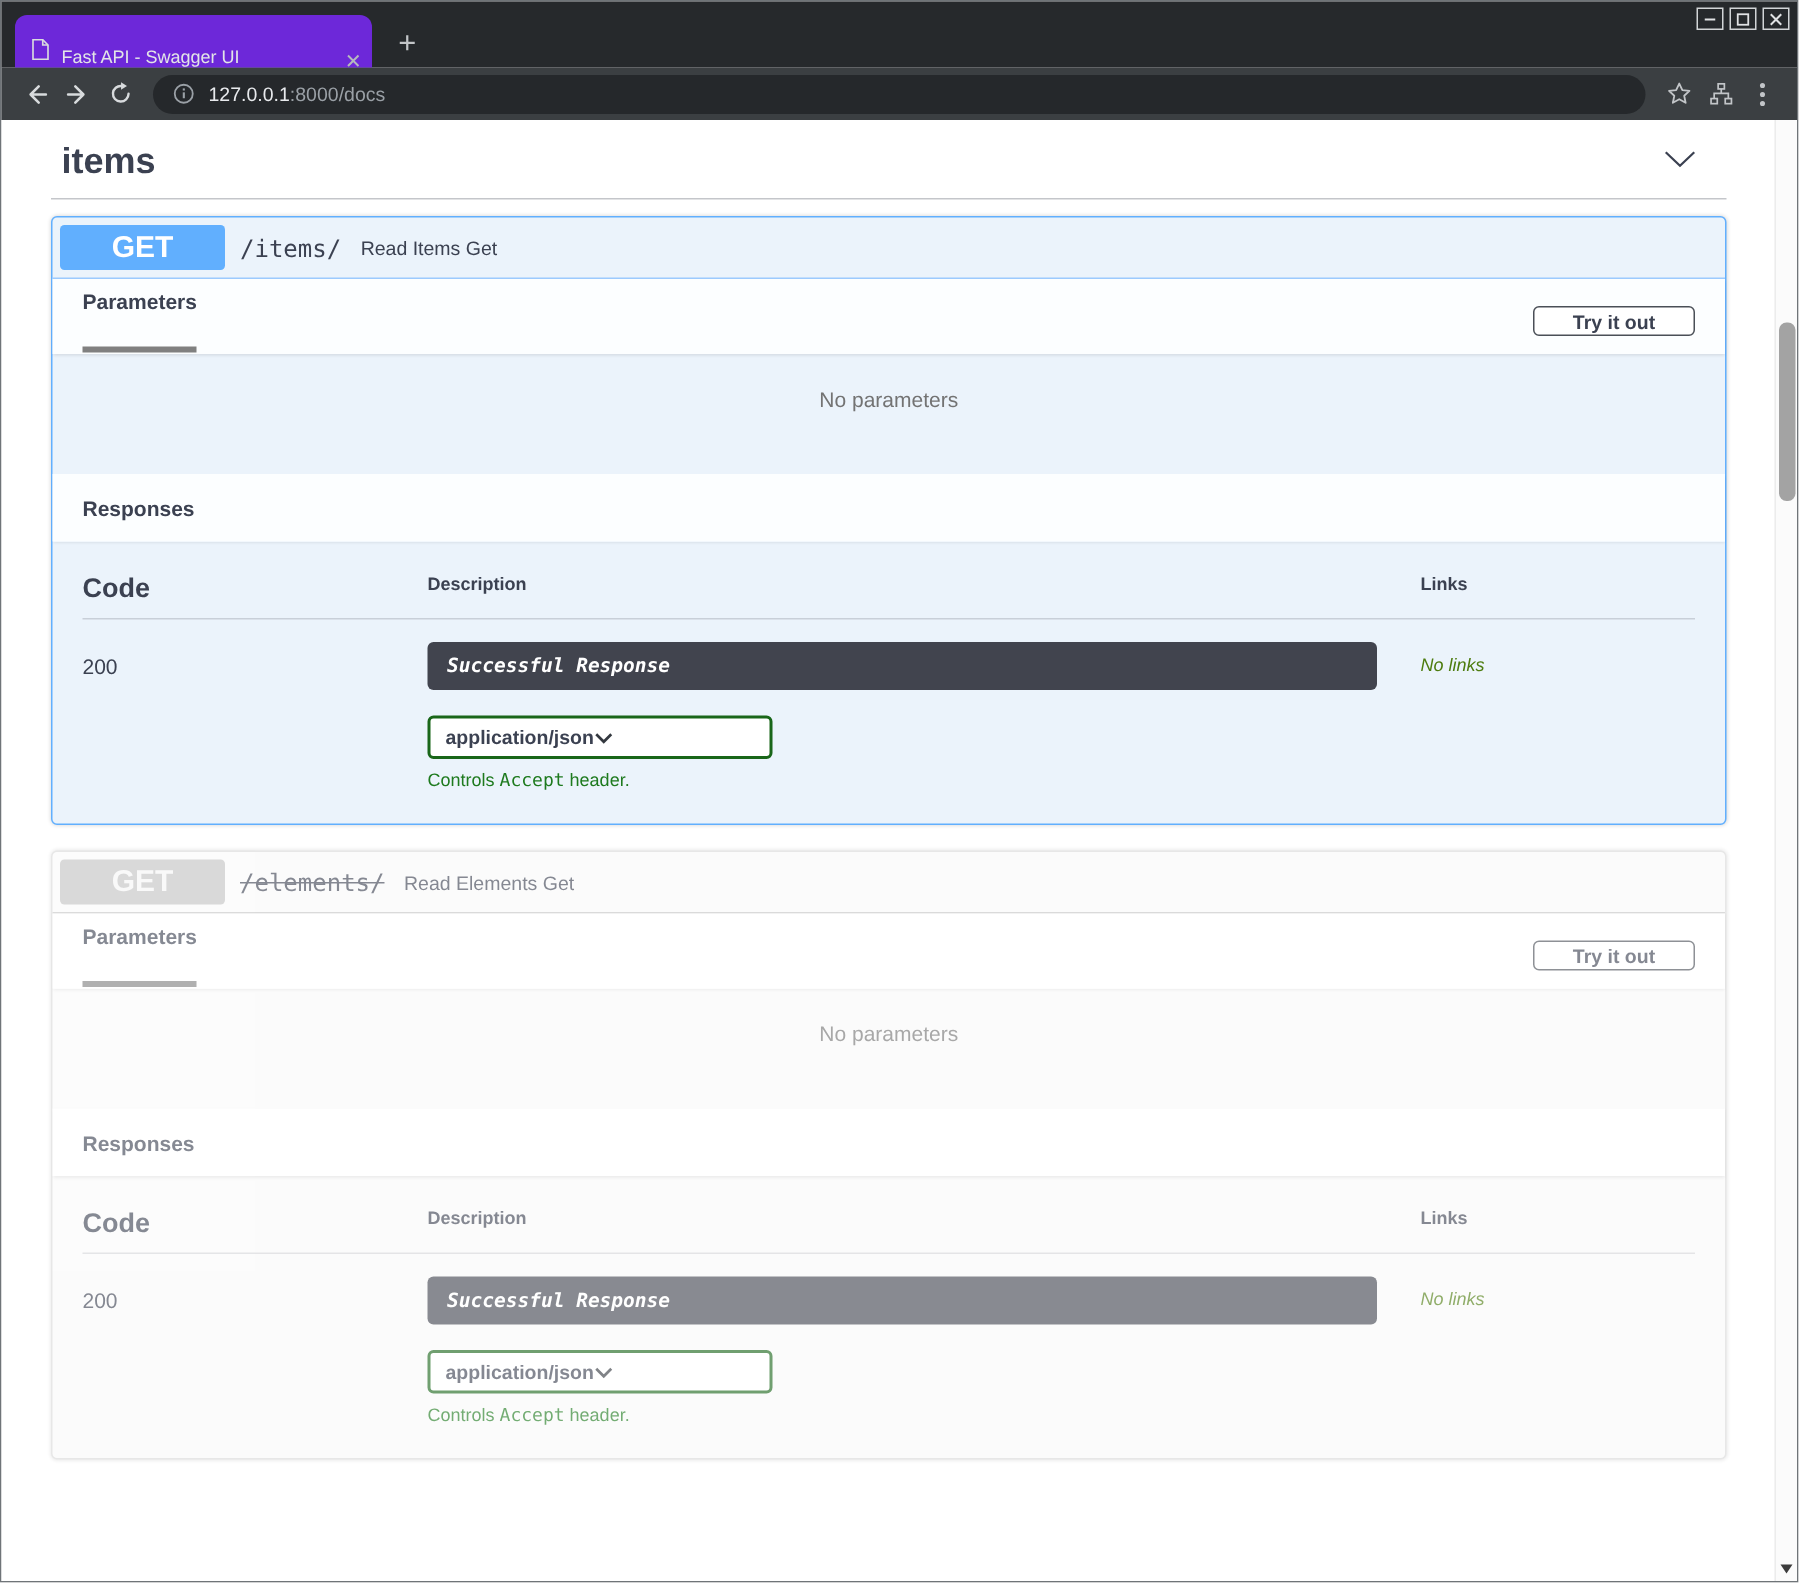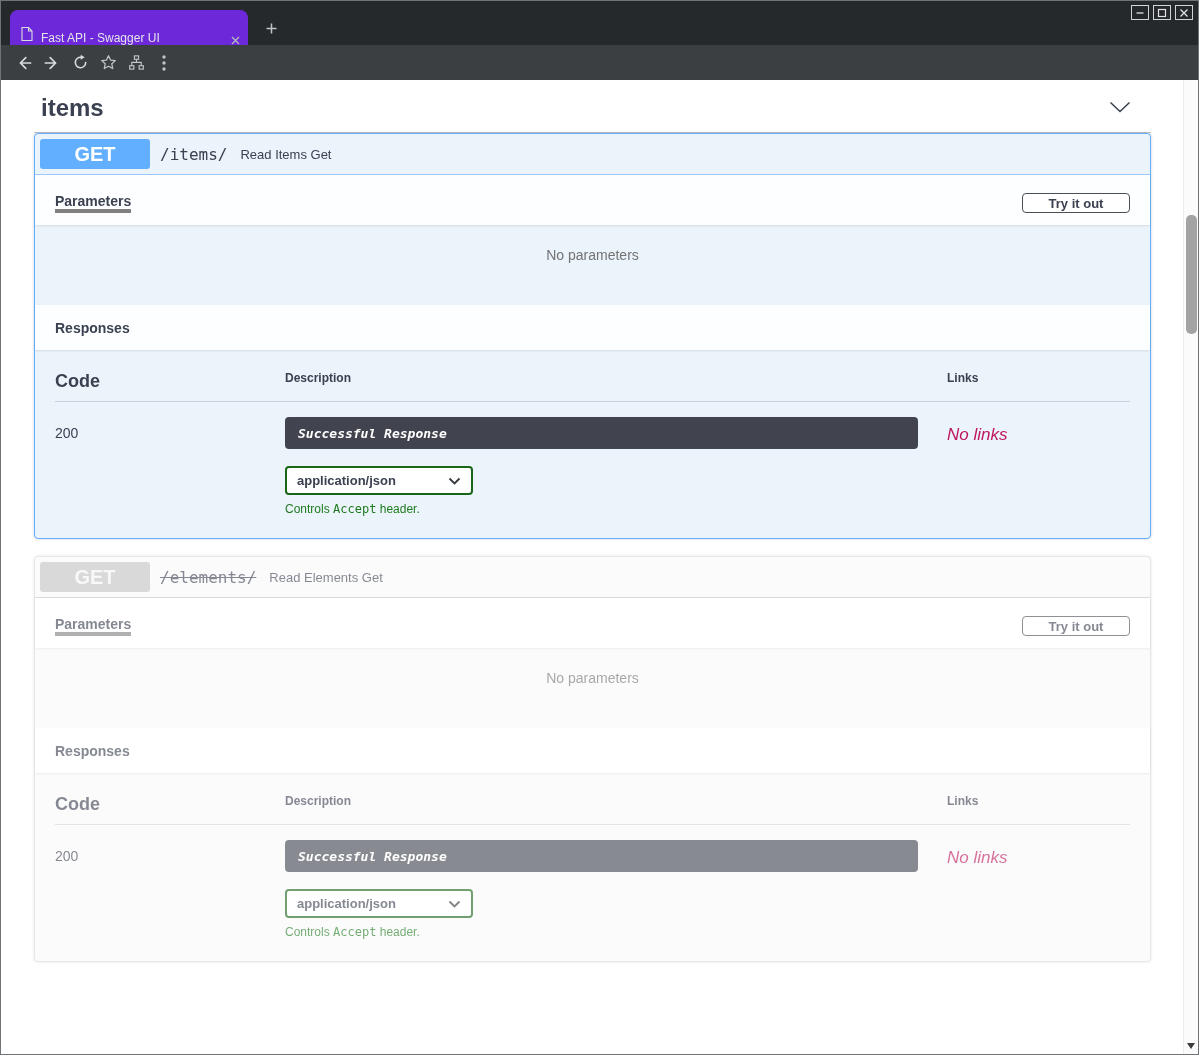--- a/index.html
+++ b/index.html
@@ -20,21 +20,21 @@
   .toolbar { height:35px; background:#3b3f42; display:flex; align-items:center; padding:0 9px; flex:none; }
   .nav-btn { width:28px; height:28px; border-radius:50%; display:flex; align-items:center; justify-content:center; cursor:pointer; flex:none; }
   .omnibox { flex:1; height:26px; background:#25282b; border-radius:13px; margin:0 8px; display:flex; align-items:center; gap:9px; padding:0 13px; cursor:text; }
   .url { font-size:13px; color:#e8eaed; white-space:nowrap; }
   .url .url-rest { color:#9aa0a6; }
 
   
   .page { flex:1; position:relative; background:#fff; overflow:hidden; }
   .content { position:absolute; left:33px; right:47px; top:0; }
 
-  .tag-header { display:flex; align-items:center; justify-content:space-between; padding:14px 20px 10px 7px; border-bottom:1px solid rgba(59,65,81,.3); cursor:pointer; }
+  .tag-header { display:flex; align-items:center; justify-content:space-between; padding:14px 20px 10px 7px; border-bottom:1px solid rgba(59,65,81,.3); margin-bottom:11px; cursor:pointer; }
   .tag-title { font-size:24px; font-weight:bold; color:#3b4151; }
 
   .opblock { border-radius:4px; margin-bottom:17px; box-shadow:0 0 3px rgba(0,0,0,.19); }
   .opblock.get { border:1px solid #61affe; background:#ebf3fb; }
   .opblock.deprecated { border:1px solid #d9d9d9; background:#fafafa; opacity:.62; }
 
   .opblock-summary { display:flex; align-items:center; padding:5px; cursor:pointer; }
   .get .opblock-summary { border-bottom:1px solid #9ccafe; }
   .deprecated .opblock-summary { border-bottom:1px solid #c6c6c6; }
   .method { width:110px; height:30px; border-radius:3px; display:flex; align-items:center; justify-content:center; color:#fff; font-weight:bold; font-size:20px; flex:none; }
@@ -42,39 +42,39 @@
   .deprecated .method { background:#c2c2c2; color:#f5f5f5; }
   .path { margin-left:10px; font-family:"DejaVu Sans Mono","Liberation Mono",monospace; font-weight:normal; font-size:16px; color:#3b4151; }
   .deprecated .path { text-decoration:line-through; }
   .summary-desc { margin-left:13px; font-size:13px; color:#3b4151; }
 
   .warning-row { padding:20px 20px 21px; font-size:13px; font-weight:bold; color:#3b4151; }
 
   .sec-header { min-height:50px; background:rgba(255,255,255,.85); box-shadow:0 1px 2px rgba(0,0,0,.1); display:flex; align-items:center; justify-content:space-between; padding:6px 20px 0; }
   .sec-header.responses { min-height:45px; padding:0 20px; }
   .sec-title { font-size:14px; font-weight:bold; color:#3b4151; }
-  .tab-item { display:inline-block; padding-bottom:0; border-bottom:4px solid #808080; }
+  .tab-item { display:inline-block; padding-bottom:22px; border-bottom:4px solid #808080; }
   .try-btn { width:108px; height:20px; background:#fff; border:1px solid #4a4f57; border-radius:4px; font-family:inherit; font-size:13px; font-weight:bold; color:#3b4151; cursor:pointer; }
 
   .params-body { padding:22px 20px 42px; font-size:14px; color:#737373;text-align:center; }
 
   .table-wrap { padding:21px 20px 22px; }
   .thead { display:flex; color:#3b4151; font-weight:bold; padding-bottom:9px; border-bottom:1px solid rgba(59,65,81,.2); }
   .col-code { width:230px; }
   .col-desc { width:662px; }
   .col-links { flex:1; }
   .thead .col-code { font-size:18px; }
   .thead .col-desc, .thead .col-links { font-size:12px; }
   .trow { display:flex; padding-top:15px; }
   .code-val { padding-top:8px; font-size:14px; color:#3b4151; }
-  .links-val { padding-top:8px; font-size:17px; font-style:italic; color:#be185d; }
+  .links-val { padding-top:8px; font-size:12px; font-style:italic; color:#4d7c0f; }
 
   .resp-bar { width:633px; height:32px; background:#41444e; border-radius:4px; display:flex; align-items:center; padding:0 13px; }
   .resp-bar span { color:#fff; font-family:"DejaVu Sans Mono","Liberation Mono",monospace; font-style:italic; font-weight:bold; font-size:13px; }
-  .media-select { margin-top:17px; width:188px; height:29px; background:#fff; border:2px solid #196619; border-radius:4px; display:flex; align-items:center; justify-content:space-between; padding:0 10px; cursor:pointer; }
+  .media-select { margin-top:17px; width:230px; height:29px; background:#fff; border:2px solid #196619; border-radius:4px; display:flex; align-items:center; justify-content:flex-start; padding:0 10px; cursor:pointer; }
   .media-select > span { font-size:13px; font-weight:bold; color:#3b4151; }
   .accept-note { margin-top:7px; font-size:12px; color:#1e7a1e; }
   .accept-note code { font-family:"DejaVu Sans Mono","Liberation Mono",monospace; font-size:12px; }
 
   
   .scrollbar { position:absolute; top:0; right:0; bottom:0; width:15px; background:#fbfbfb; border-left:1px solid #ececec; }
   .sb-thumb { position:absolute; top:135px; left:2px; width:11px; height:119px; border-radius:5px; background:#a3a3a3; cursor:pointer; }
   .sb-down { position:absolute; bottom:5px; left:3px; width:0; height:0; border-left:4.5px solid transparent; border-right:4.5px solid transparent; border-top:6px solid #3c3c3c; }
 </style>
 </head>
@@ -130,20 +130,28 @@
     <div class="nav-btn">
       <svg width="18" height="18" viewBox="0 0 18 18">
           <path d="M7.2 3.6L12.6 9l-5.4 5.4M12.6 9H2.4" fill="none" stroke="#d8dbdd" stroke-width="1.7" stroke-linecap="round" stroke-linejoin="round"></path>
         </svg>
     </div>
     <div class="nav-btn">
       <svg width="17" height="17" viewBox="0 0 18 18">
           <path d="M14.5 9A5.5 5.5 0 1 1 9.6 3.53" fill="none" stroke="#d8dbdd" stroke-width="1.7" stroke-linecap="round"></path>
           <path d="M9.2 0.9L13.4 3.5L9.2 6.1Z" fill="#d8dbdd"></path>
         </svg>
+    </div>
+    <div class="omnibox">
+      <svg width="15" height="15" viewBox="0 0 16 16">
+          <circle cx="8" cy="8" r="6.4" fill="none" stroke="#9aa0a6" stroke-width="1.3"></circle>
+          <rect x="7.3" y="7" width="1.5" height="4.2" fill="#9aa0a6"></rect>
+          <rect x="7.3" y="4.2" width="1.5" height="1.5" fill="#9aa0a6"></rect>
+        </svg>
+      <span class="url"><span class="url-host">127.0.0.1</span><span class="url-rest">:8000/docs</span></span>
     </div>
     <div class="nav-btn">
       <svg width="17" height="17" viewBox="0 0 18 18">
           <path d="M9 1.8l2.2 4.6 5 .6-3.7 3.4 1 5L9 12.9l-4.5 2.5 1-5L1.8 7l5-.6z" fill="none" stroke="#c2c5c8" stroke-width="1.3" stroke-linejoin="round"></path>
         </svg>
     </div>
     <div class="nav-btn">
       <svg width="17" height="17" viewBox="0 0 18 18">
           <rect x="6.8" y="2" width="4.4" height="3.6" fill="none" stroke="#c2c5c8" stroke-width="1.2"></rect>
           <rect x="1.8" y="12.4" width="4.4" height="3.6" fill="none" stroke="#c2c5c8" stroke-width="1.2"></rect>

